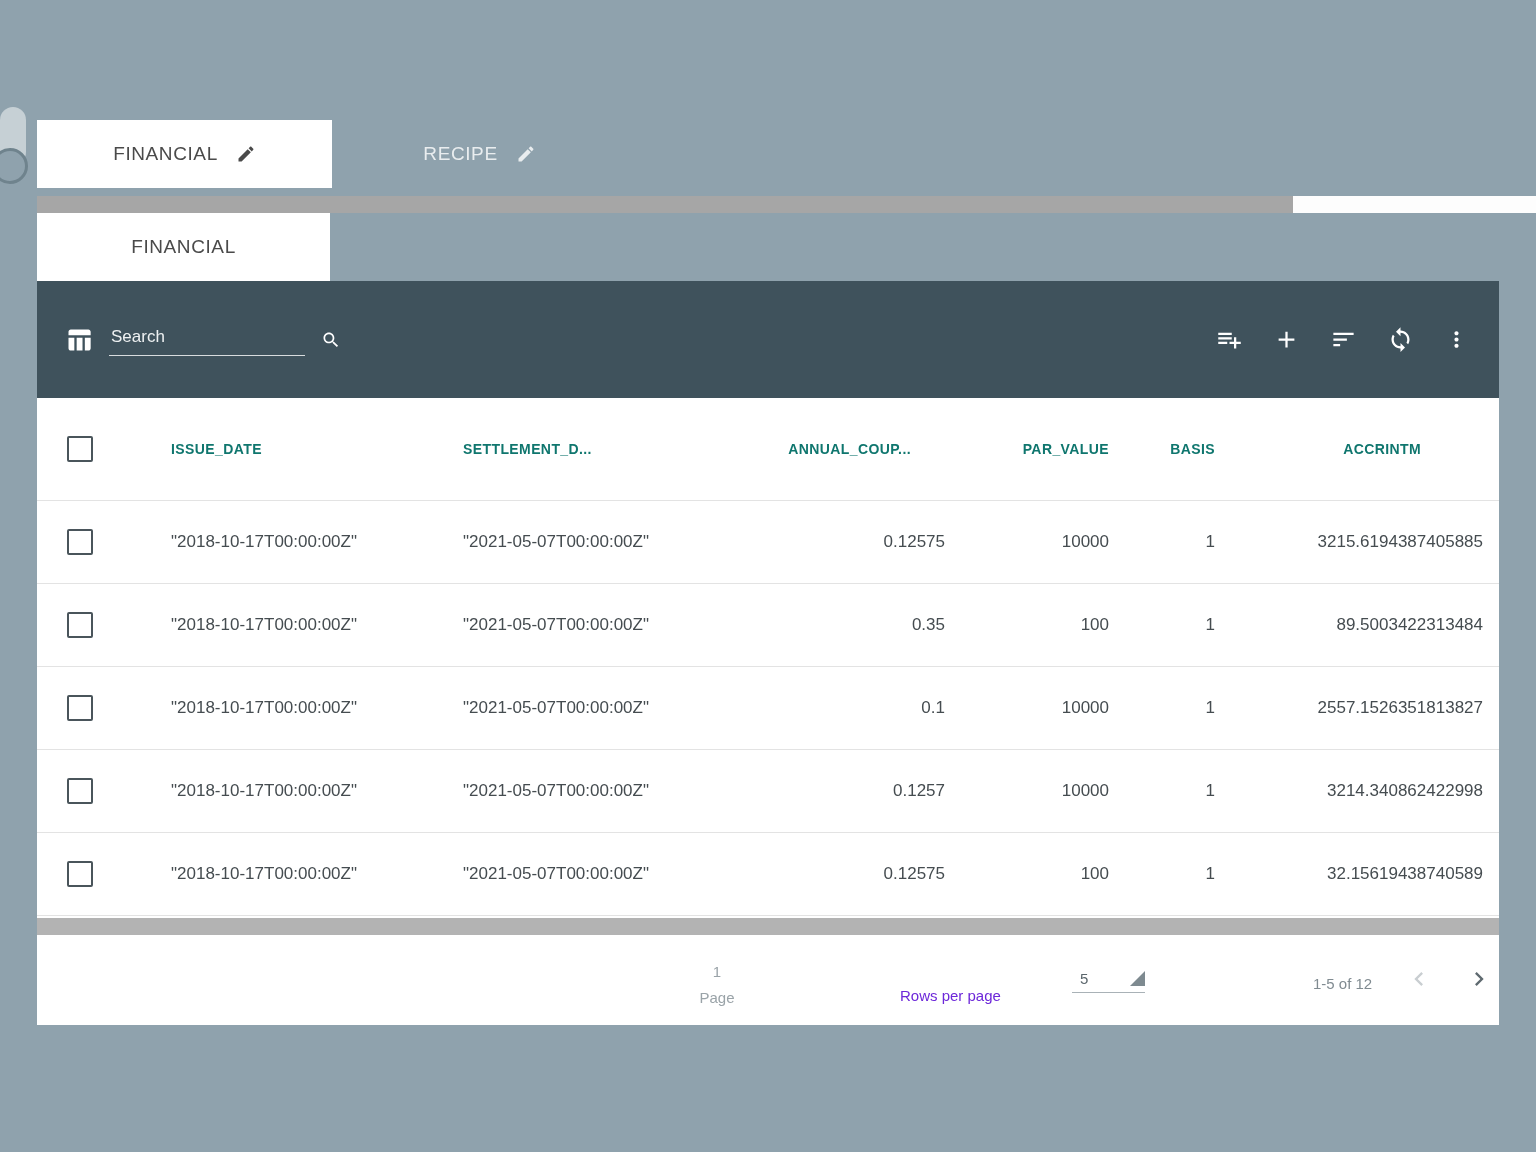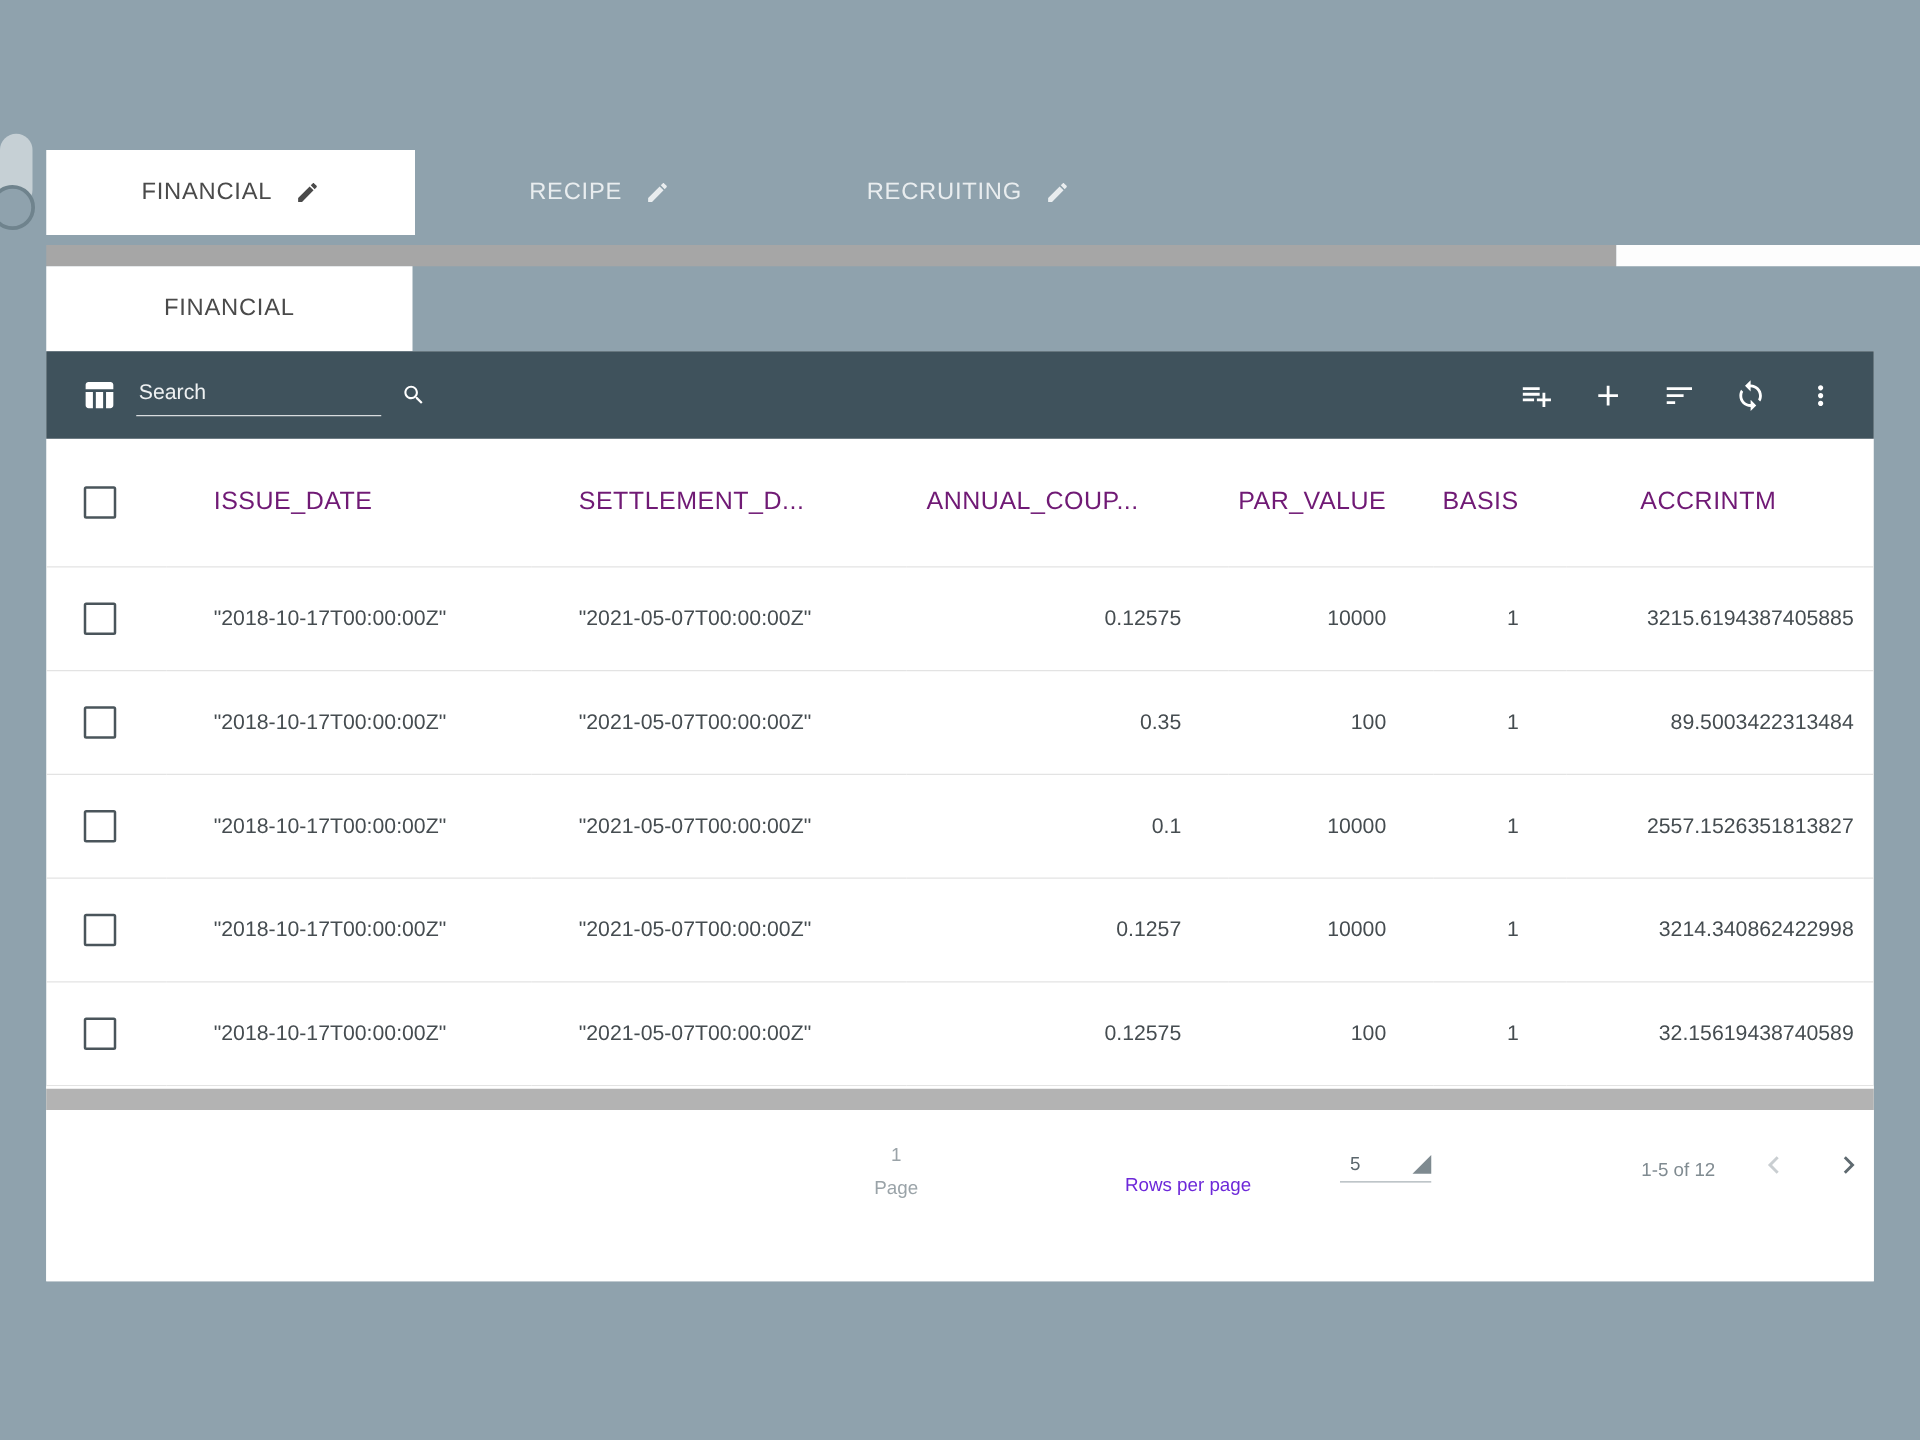--- a/index.html
+++ b/index.html
@@ -37,21 +37,21 @@
   .hscroll-white { position:absolute; top:196px; left:1293px; width:243px; height:17px; background:#fdfdfd; }
 
   .subtab { position:absolute; top:213px; left:37px; width:293px; height:68px; background:#ffffff;
             display:flex; align-items:center; justify-content:center; font-size:19px; color:#4a4a4a;
             letter-spacing:.6px; cursor:pointer; }
 
   
   .panel { position:absolute; top:281px; left:37px; width:1462px; height:744px; background:#ffffff;
            display:flex; flex-direction:column; }
 
-  .toolbar { height:70px; background:#3f525c; display:flex; align-items:center;
+  .toolbar { height:117px; background:#3f525c; display:flex; align-items:center;
              justify-content:space-between; padding:0 30px 0 28px; flex:0 0 auto; }
   .toolbar-left { display:flex; align-items:center; gap:16px; }
   .search-input { width:196px; background:transparent; border:none; outline:none;
                   border-bottom:1px solid rgba(255,255,255,.8); color:#fff; font-size:17px;
                   padding:4px 2px 8px; font-family:inherit; }
   .search-input::placeholder { color:#eef1f2; opacity:1; }
   .toolbar-right { display:flex; align-items:center; gap:30px; }
   .toolbar-right .icon-btn { cursor:pointer; }
 
   
@@ -59,21 +59,21 @@
   col.c-check  { width:96px; }
   col.c-issue  { width:292px; }
   col.c-settle { width:300px; }
   col.c-annual { width:258px; }
   col.c-par    { width:164px; }
   col.c-basis  { width:106px; }
   col.c-accr   { width:246px; }
   thead tr { height:102px; }
   tbody tr { height:83px; }
   th, td { border-bottom:1px solid #e3e3e3; font-weight:normal; }
-  th { font-size:20px; color:#701a75; font-weight:normal; letter-spacing:.4px; }
+  th { font-size:14px; color:#0f766e; font-weight:bold; letter-spacing:.4px; }
   td.cell { font-size:17px; color:#454c50; }
   .left  { text-align:left;  padding-left:38px; }
   .right { text-align:right; padding-right:38px; }
   th.col-annual { padding-right:72px; }
   th.col-accr   { padding-right:78px; }
   td.col-accr   { padding-right:16px; }
   .col-check { width:96px; padding-left:30px; text-align:left; }
   .checkbox { display:inline-block; width:26px; height:26px; border:2px solid #4a555b;
               border-radius:2px; background:#fff; vertical-align:middle; cursor:pointer; }
 
@@ -105,26 +105,20 @@
 
   <nav class="tabs">
     <div class="tab active">
       <span>FINANCIAL</span>
       <svg viewBox="0 0 24 24" fill="currentColor">
           <path d="M3 17.25V21h3.75L17.81 9.94l-3.75-3.75L3 17.25zM20.71 7.04c.39-.39.39-1.02 0-1.41l-2.34-2.34c-.39-.39-1.02-.39-1.41 0l-1.83 1.83 3.75 3.75 1.83-1.83z"></path>
         </svg>
     </div>
     <div class="tab">
       <span>RECIPE</span>
-      <svg viewBox="0 0 24 24" fill="currentColor">
-          <path d="M3 17.25V21h3.75L17.81 9.94l-3.75-3.75L3 17.25zM20.71 7.04c.39-.39.39-1.02 0-1.41l-2.34-2.34c-.39-.39-1.02-.39-1.41 0l-1.83 1.83 3.75 3.75 1.83-1.83z"></path>
-        </svg>
-    </div>
-    <div class="tab">
-      <span>RECRUITING</span>
       <svg viewBox="0 0 24 24" fill="currentColor">
           <path d="M3 17.25V21h3.75L17.81 9.94l-3.75-3.75L3 17.25zM20.71 7.04c.39-.39.39-1.02 0-1.41l-2.34-2.34c-.39-.39-1.02-.39-1.41 0l-1.83 1.83 3.75 3.75 1.83-1.83z"></path>
         </svg>
     </div>
   </nav>
 
   <div class="hscroll"></div>
   <div class="hscroll-white"></div>
 
   <div class="subtab">

